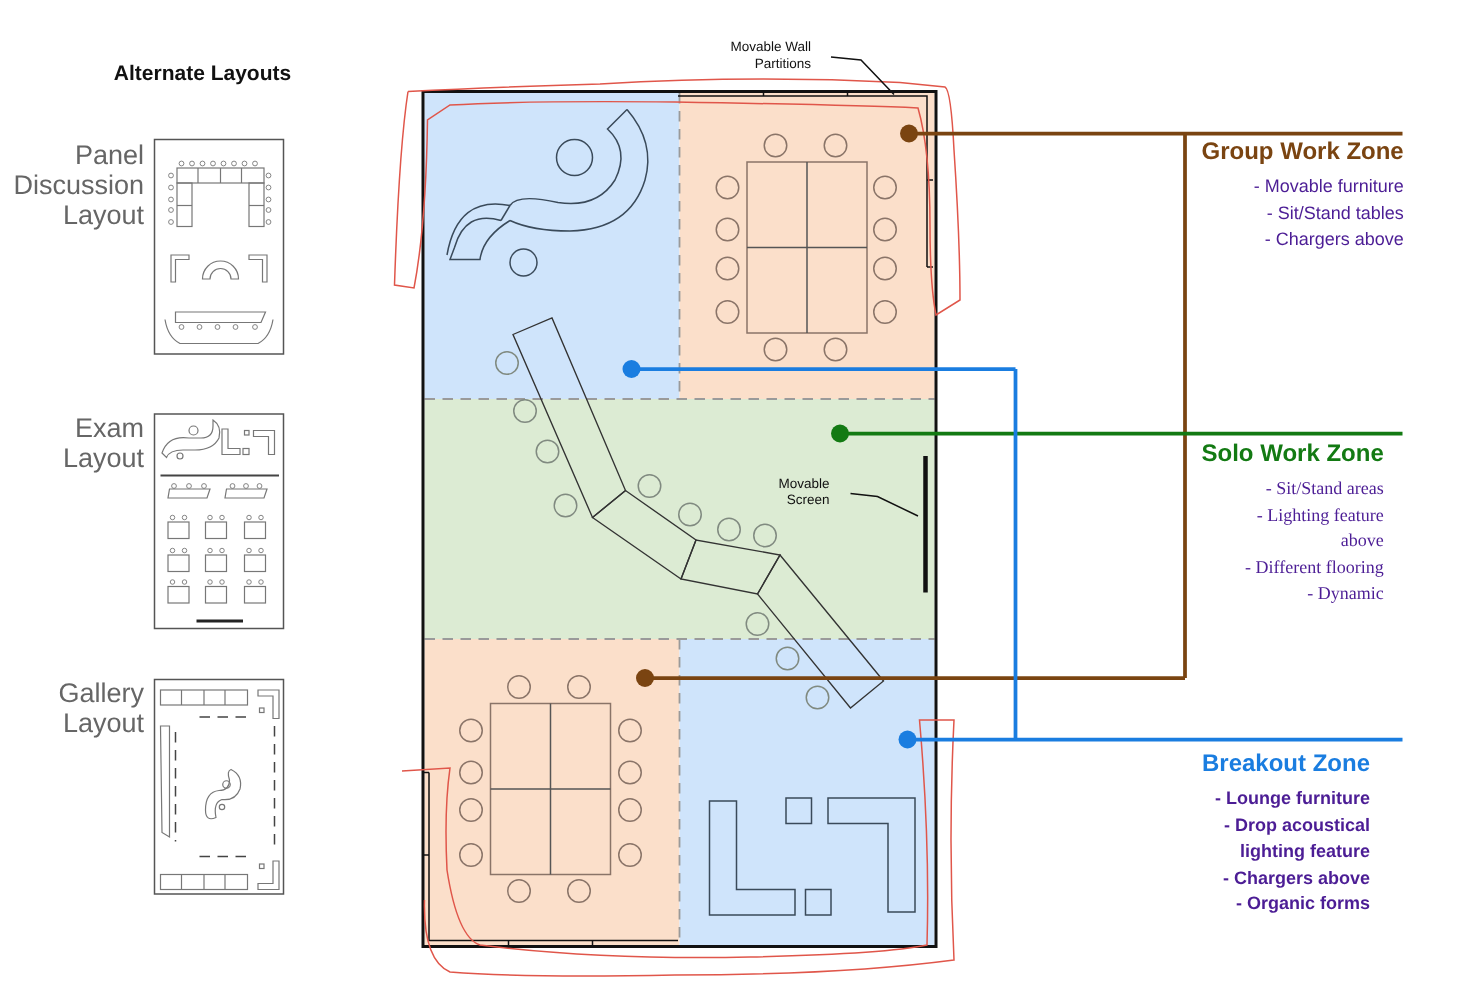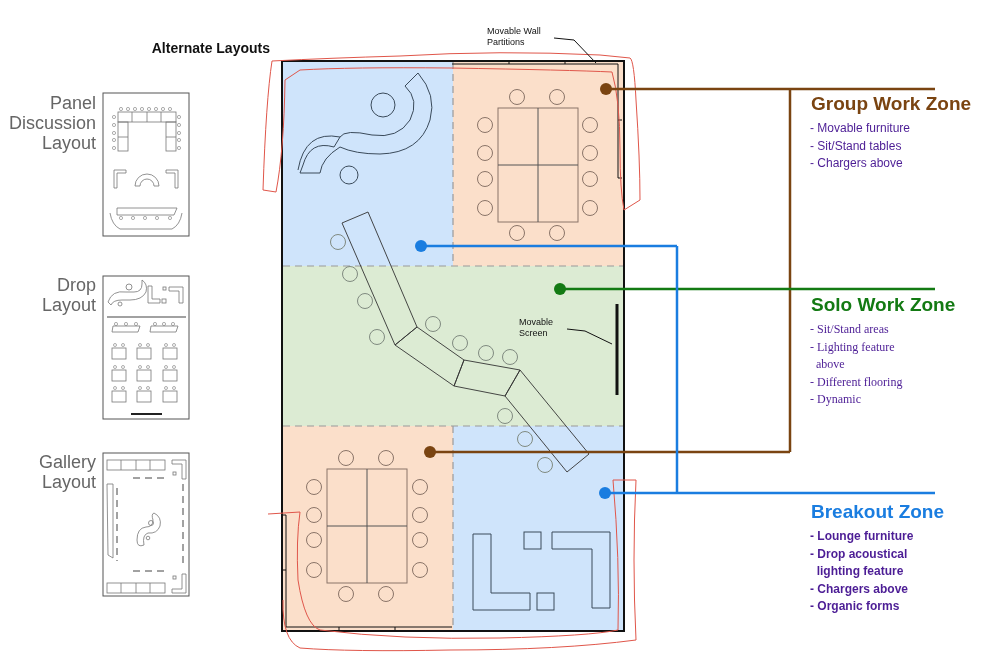--- a/index.html
+++ b/index.html
@@ -1,37 +1,37 @@
 <!DOCTYPE html>
 <html><head>
   <meta charset="utf-8">
   <style>
     html, body { margin: 0; padding: 0; background: #ffffff; }
     body { width: 988px; height: 654px; position: relative; overflow: hidden; font-family: "Liberation Sans", sans-serif; }
-    .abs { position: absolute; }
-    #alt-title { left: 0; top: 40px; width: 270px; text-align: right; font-weight: bold; font-size: 14px; color: #111; }
+    .abs { position: absolute; text-align: right; }
+    #alt-title { left: 0; top: 40px; width: 270px; text-align: center; font-weight: bold; font-size: 14px; color: #111; }
     .alt-label { font-size: 18px; color: #666; text-align: right; line-height: 20px; width: 96px; left: 0; }
-    .zone-title { font-weight: bold; font-size: 19px; margin-left: 10px; }
+    .zone-title { font-weight: bold; font-size: 16px; }
     .zone-list { list-style: none; margin: 0; padding: 0; font-size: 12px; color: #4c1d95; line-height: 17.5px; }
     .zone-list li { white-space: pre; }
     .small-label { font-size: 9px; color: #111; line-height: 11px; }
     svg { position: absolute; left: 0; top: 0; }
   </style>
 </head>
 <body>
 
 <div id="alt-title" class="abs">Alternate Layouts</div>
 
 <div class="abs alt-label" style="top:93px;">
   <div>Panel</div>
   <div>Discussion</div>
   <div>Layout</div>
 </div>
 <div class="abs alt-label" style="top:275px;">
-  <div>Drop</div>
+  <div>Exam</div>
   <div>Layout</div>
 </div>
 <div class="abs alt-label" style="top:452px;">
   <div>Gallery</div>
   <div>Layout</div>
 </div>
 
 <svg width="988" height="654" viewBox="0 0 988 654">
 
   <g fill="none" stroke="#777" stroke-width="0.8">

